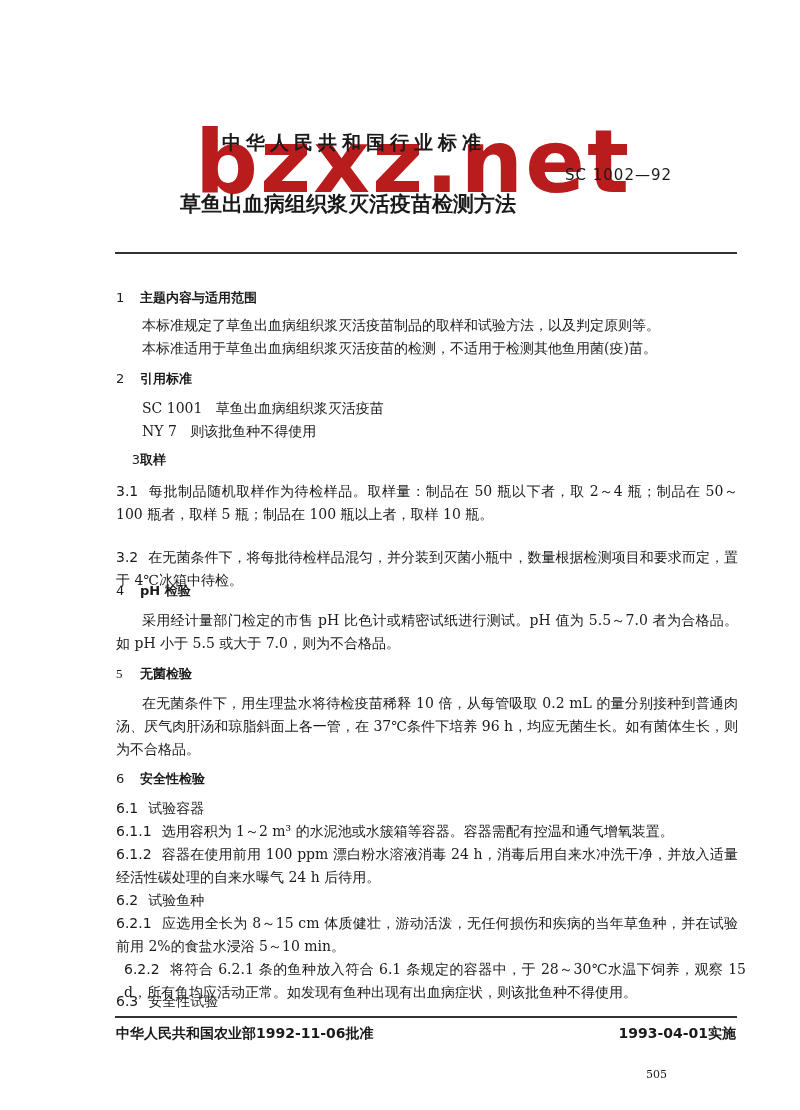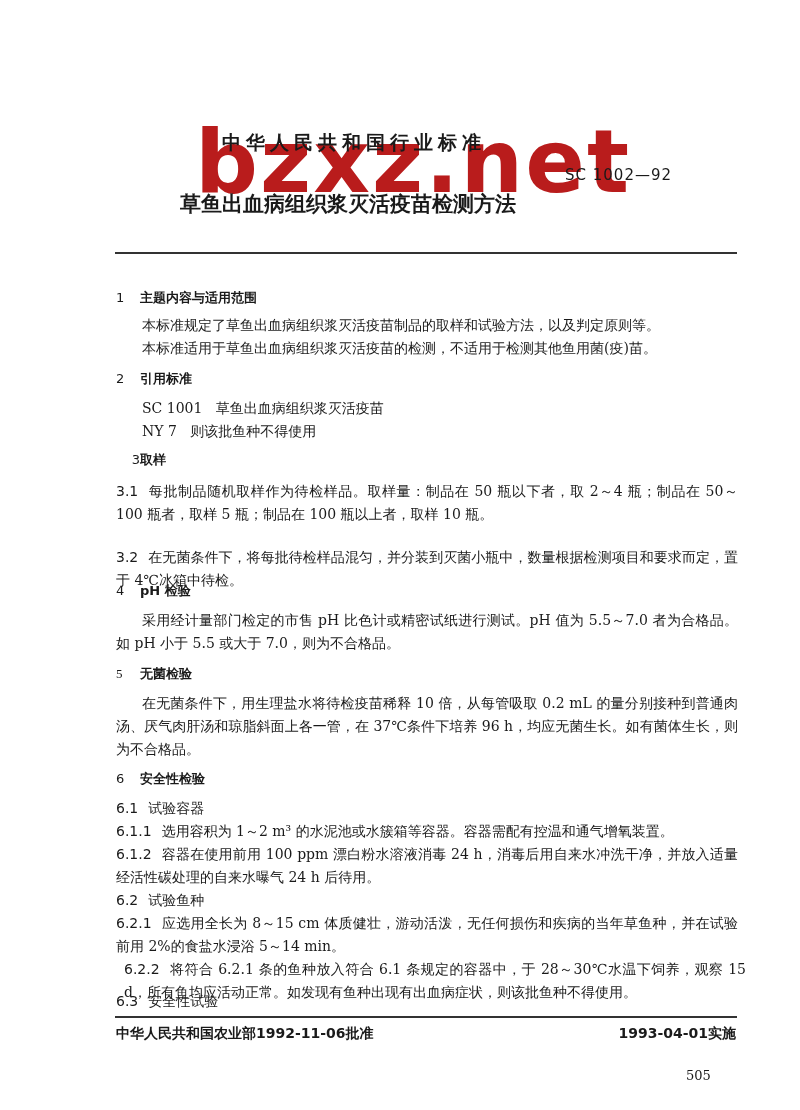--- a/index.html
+++ b/index.html
@@ -45,21 +45,21 @@
       margin-right: 10px;
     }
     .footer-left {
       left: 116px; top: 1025px; font-size: 14px; font-weight: bold;
       font-family: "DejaVu Sans", "Liberation Sans", sans-serif;
     }
     .footer-right {
       right: 64px; top: 1025px; font-size: 14px; font-weight: bold;
       font-family: "DejaVu Sans", "Liberation Sans", sans-serif;
     }
-    .page-no { left: 686px; top: 1068px; font-size: 13px; }
+    .page-no { left: 646px; top: 1068px; font-size: 11px; }
   </style>
 </head>
 <body>
 
 <div class="watermark">bzxz.net</div>
 
 <div class="abs hdr-org">中华人民共和国行业标准</div>
 <div class="abs std-no">SC 1002—92</div>
 <div class="abs doc-title">草鱼出血病组织浆灭活疫苗检测方法</div>
 
@@ -110,21 +110,21 @@
 <div class="para" style="top:820px;">
   <span class="sub-num">6.1.1</span><span>选用容积为 1～2 m³ 的水泥池或水簇箱等容器。容器需配有控温和通气增氧装置。</span>
 </div>
 <div class="para" style="top:843px;">
   <span class="sub-num">6.1.2</span><span>容器在使用前用 100 ppm 漂白粉水溶液消毒 24 h，消毒后用自来水冲洗干净，并放入适量经活性碳处理的自来水曝气 24 h 后待用。</span>
 </div>
 <div class="para" style="top:889px;">
   <span class="sub-num">6.2</span><span>试验鱼种</span>
 </div>
 <div class="para" style="top:912px;">
-  <span class="sub-num">6.2.1</span><span>应选用全长为 8～15 cm 体质健壮，游动活泼，无任何损伤和疾病的当年草鱼种，并在试验前用 2%的食盐水浸浴 5～14 min。</span>
+  <span class="sub-num">6.2.1</span><span>应选用全长为 8～15 cm 体质健壮，游动活泼，无任何损伤和疾病的当年草鱼种，并在试验前用 2%的食盐水浸浴 5～10 min。</span>
 </div>
 <div class="para" style="top:958px;margin-left:8px;">
   <span class="sub-num">6.2.2</span><span>将符合 6.2.1 条的鱼种放入符合 6.1 条规定的容器中，于 28～30℃水温下饲养，观察 15 d，所有鱼均应活动正常。如发现有鱼种出现有出血病症状，则该批鱼种不得使用。</span>
 </div>
 <div class="para" style="top:990px;">
   <span class="sub-num">6.3</span><span>安全性试验</span>
 </div>
 
 <div class="rule" style="left:115px; top:1016px; width:622px;"></div>
 

